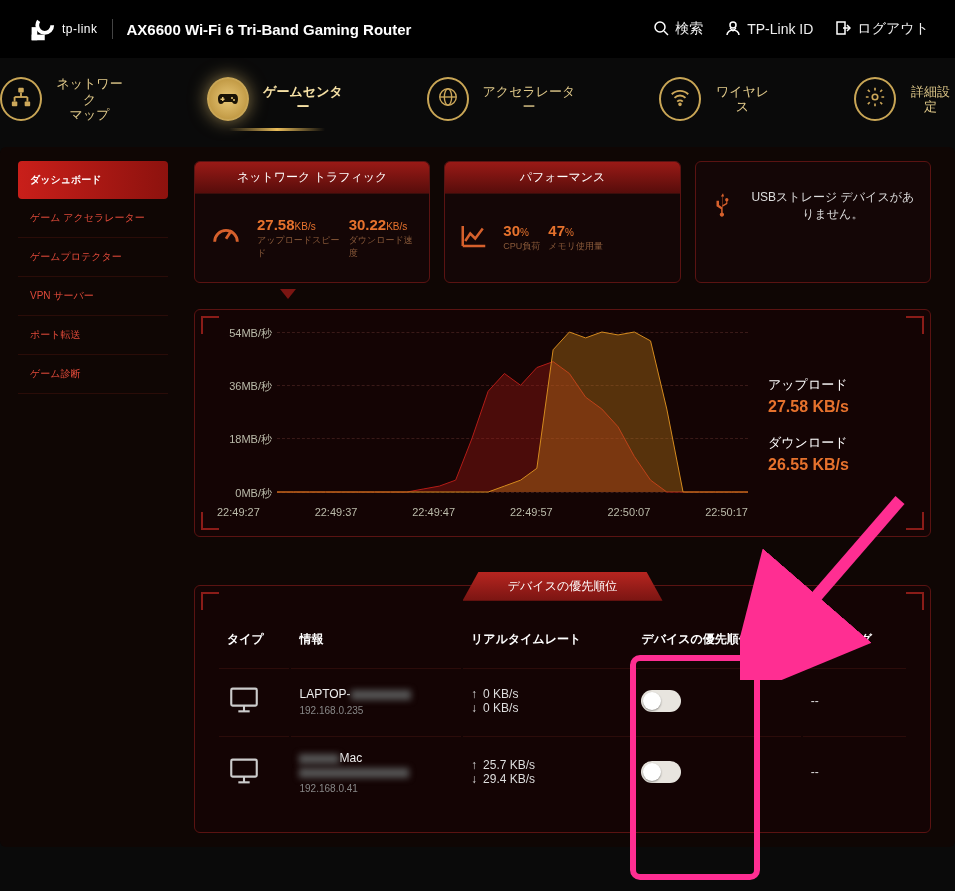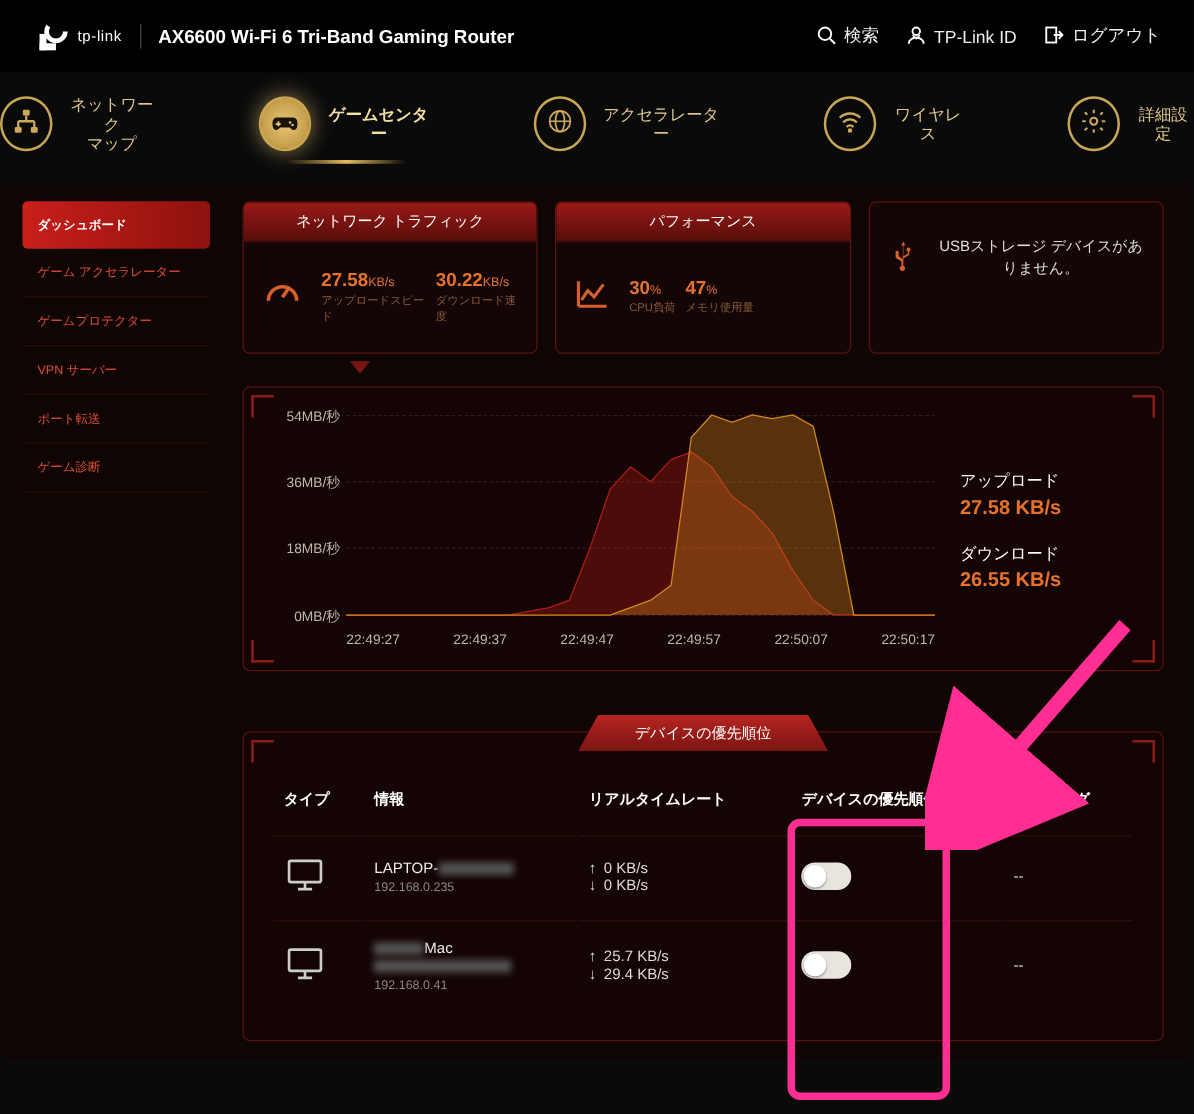--- a/index.html
+++ b/index.html
@@ -136,21 +136,21 @@
 .bracket.tl { top: 6px; left: 6px; border-right: none; border-bottom: none; }
 .bracket.tr { top: 6px; right: 6px; border-left: none; border-bottom: none; }
 .bracket.bl { bottom: 6px; left: 6px; border-right: none; border-top: none; }
 .bracket.br { bottom: 6px; right: 6px; border-left: none; border-top: none; }
 
 .chart-area { flex: 1; }
 .chart-grid { position: relative; height: 160px; margin-left: 60px; }
 .gridline { position: absolute; left: 0; right: 0; border-top: 1px dashed #3a1a18; }
 .ylabel { position: absolute; left: -60px; width: 55px; text-align: right; font-size: 11px; color: #bba; transform: translateY(-50%); }
 .chart-svg { position: absolute; top: 0; left: 0; width: 100%; height: 100%; overflow: visible; }
-.xaxis { display: flex; justify-content: space-between; margin-left: 60px; margin-top: 14px; font-size: 11px; color: #bba; }
+.xaxis { display: flex; justify-content: space-between; margin-top: 14px; font-size: 11px; color: #bba; }
 
 .chart-legend { width: 140px; display: flex; flex-direction: column; justify-content: center; gap: 18px; }
 .legend-item { }
 .legend-label { font-size: 13px; color: #fff; margin-bottom: 4px; }
 .legend-val { font-size: 16px; font-weight: 600; color: #e6722d; }
 
 .priority-section { margin-top: 48px; border: 1px solid #5a1312; border-radius: 6px; background: #140404; position: relative; padding: 0 22px 22px 22px; }
 .section-tab {
   position: relative;
   top: -14px;

